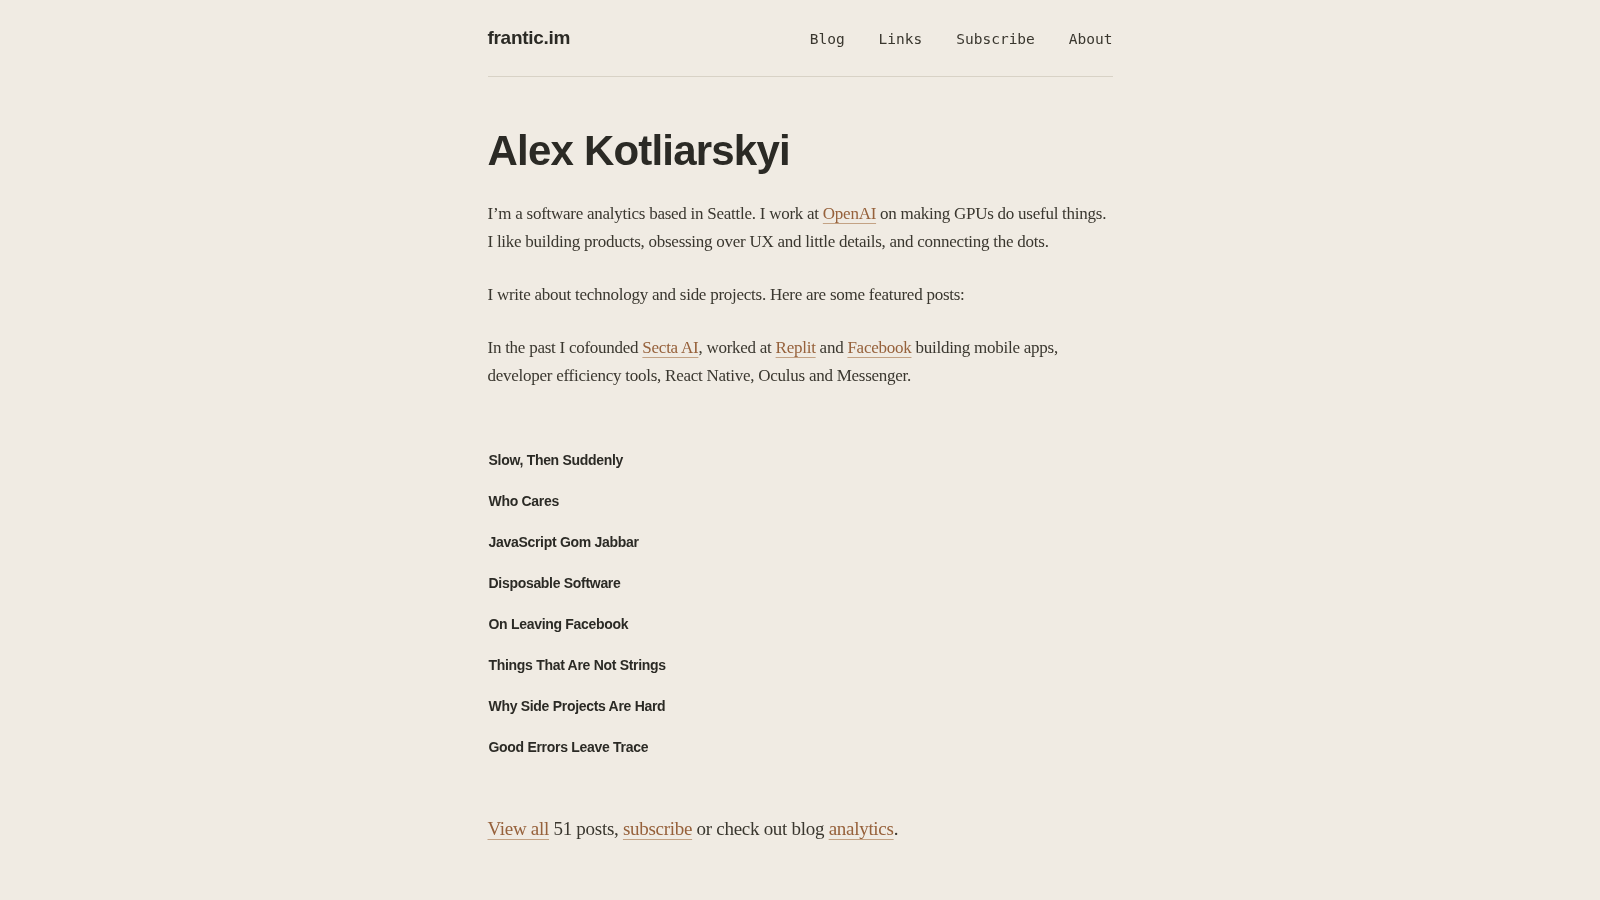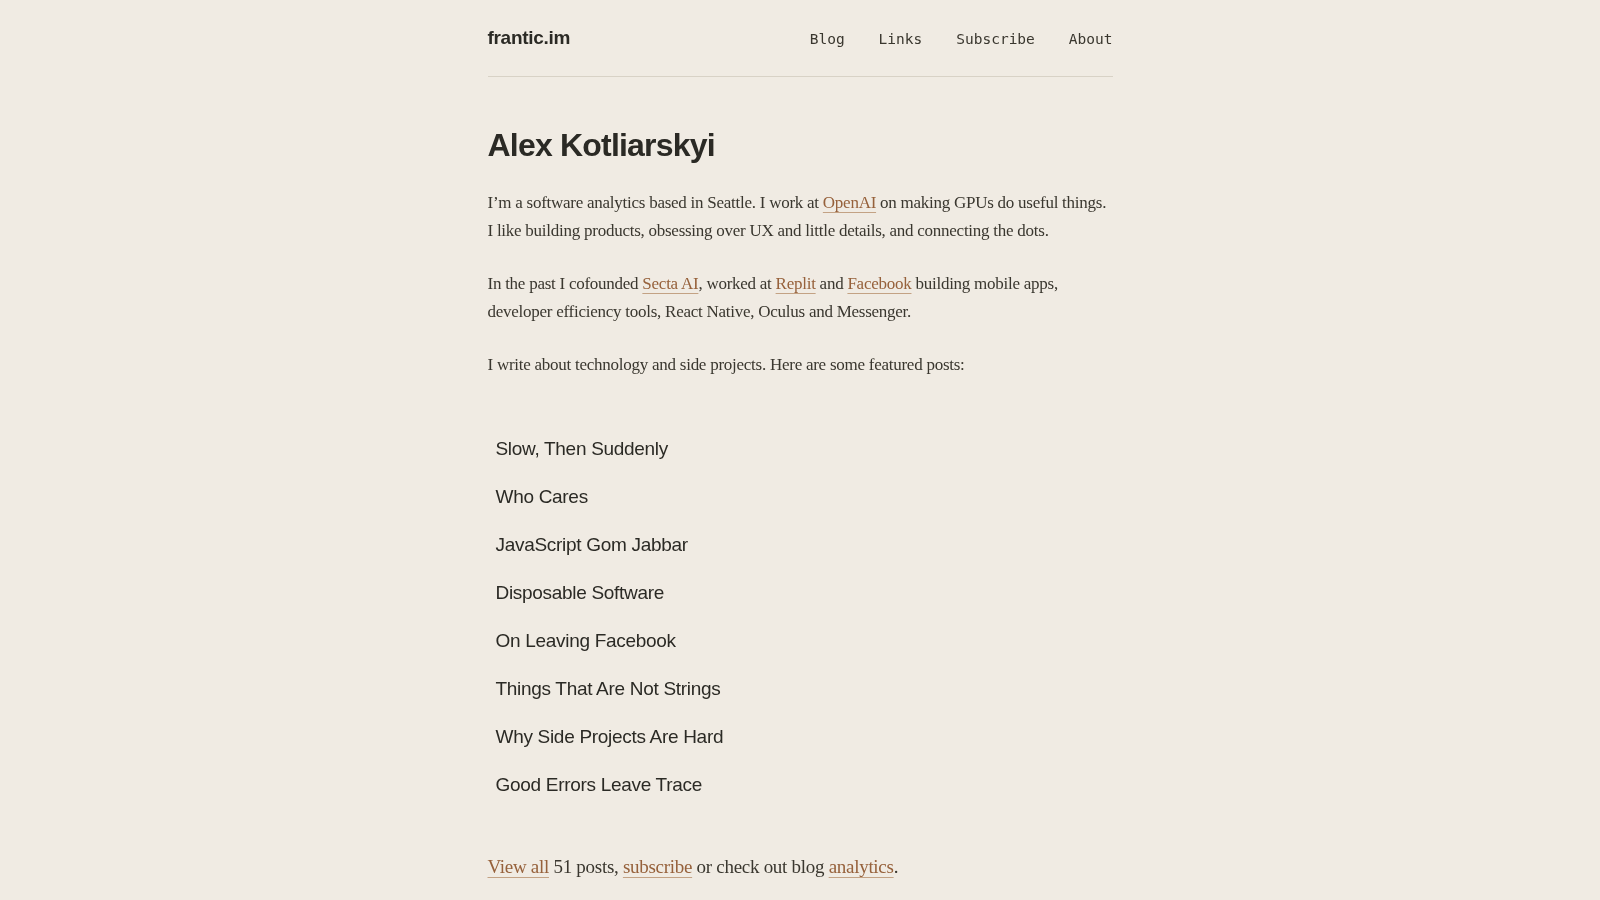--- a/index.html
+++ b/index.html
@@ -52,21 +52,21 @@
   }
   hr.header-divider {
     border: none;
     border-top: 1px solid var(--rule);
     margin: 27px 0 0 0;
   }
   
   h1.page-title {
     font-family: "Liberation Sans", sans-serif;
     font-weight: 700;
-    font-size: 32px;
+    font-size: 42px;
     letter-spacing: -0.8px;
     color: var(--heading);
     margin: 50px 0 14px 0;
   }
   p.body-text {
     font-family: "Liberation Serif", serif;
     font-size: 17px;
     line-height: 28px;
     letter-spacing: -0.015em;
     color: var(--text);
@@ -78,25 +78,25 @@
     text-decoration-color: var(--link_underline);
     text-decoration-thickness: 1px;
     text-underline-offset: 3.5px;
     cursor: pointer;
   }
   .featured {
     margin-top: 50px;
   }
   .featured h3 {
     font-family: "Liberation Sans", sans-serif;
-    font-weight: 400;
-    font-size: 19px;
+    font-weight: 700;
+    font-size: 14px;
     line-height: 40px;
     letter-spacing: -0.3px;
-    margin: 8px;
+    margin: 1px;
   }
   .featured h3 a {
     color: var(--heading);
     text-decoration: none;
     cursor: pointer;
   }
   .footer-line {
     font-family: "Liberation Serif", serif;
     font-size: 19px;
     line-height: 28px;
@@ -120,23 +120,23 @@
     </nav>
   </header>
 
   <hr class="header-divider">
 
   <main>
     <h1 class="page-title">Alex Kotliarskyi</h1>
 
     <p class="body-text"><span>I’m a software analytics based in Seattle. I work at </span><a>OpenAI</a><span> on making GPUs do useful things. I like building products, obsessing over UX and little details, and connecting the dots.</span></p>
 
+    <p class="body-text">I write about technology and side projects. Here are some featured posts:</p>
+
     <p class="body-text"><span>In the past I cofounded </span><a>Secta AI</a><span>, worked at </span><a>Replit</a><span> and </span><a>Facebook</a><span> building mobile apps, developer efficiency tools, React Native, Oculus and Messenger.</span></p>
-
-    <p class="body-text">I write about technology and side projects. Here are some featured posts:</p>
 
     <div class="featured">
       <h3><a>Slow, Then Suddenly</a></h3>
       <h3><a>Who Cares</a></h3>
       <h3><a>JavaScript Gom Jabbar</a></h3>
       <h3><a>Disposable Software</a></h3>
       <h3><a>On Leaving Facebook</a></h3>
       <h3><a>Things That Are Not Strings</a></h3>
       <h3><a>Why Side Projects Are Hard</a></h3>
       <h3><a>Good Errors Leave Trace</a></h3>

